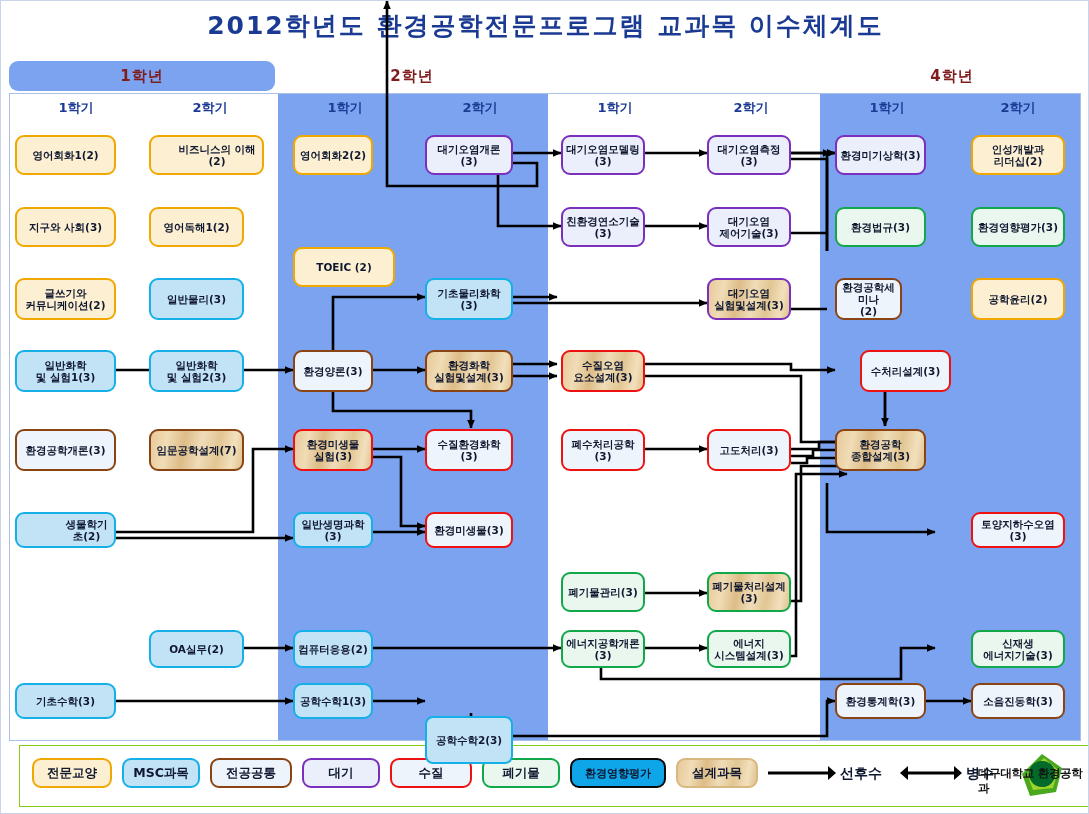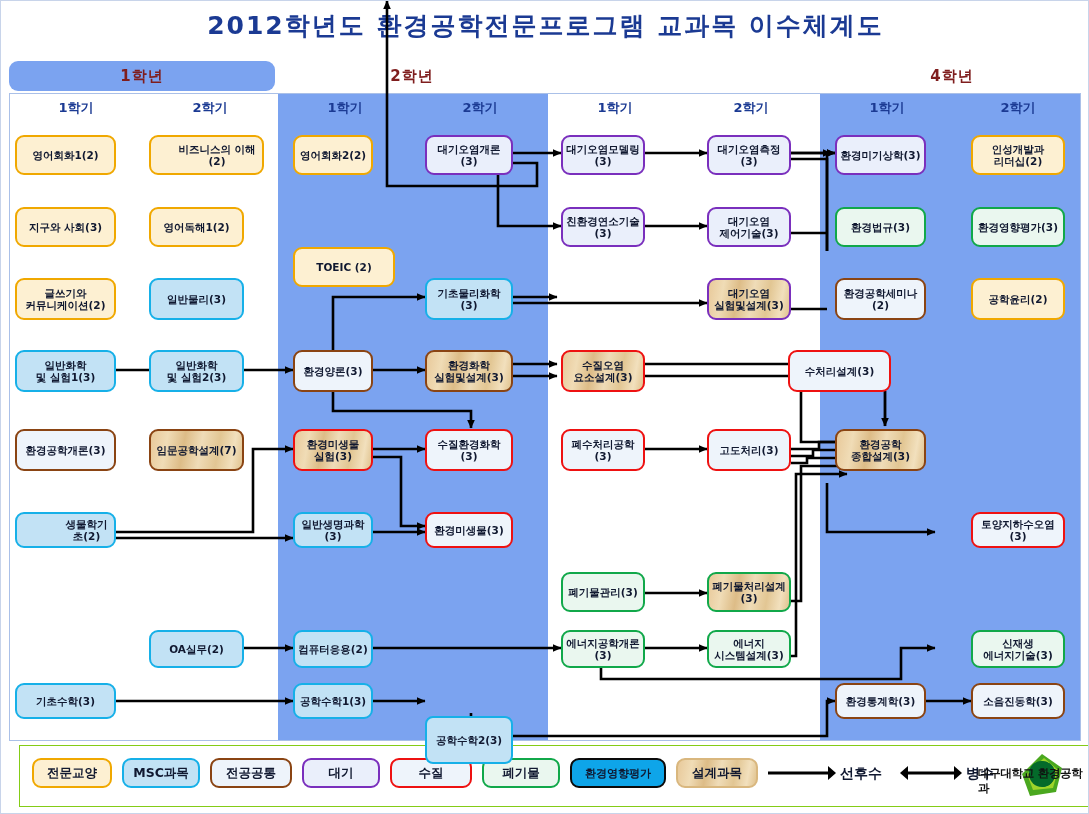--- a/index.html
+++ b/index.html
@@ -215,22 +215,22 @@
       <div class="node c-waste" style="left: 560px; top: 571px; width: 84px; height: 40px;">폐기물관리(3)</div>
       <div class="node c-waste" style="left: 560px; top: 629px; width: 84px; height: 38px;">에너지공학개론<br>(3)</div>
       <div class="node c-air" style="left: 706px; top: 134px; width: 84px; height: 40px;">대기오염측정(3)</div>
       <div class="node c-air" style="left: 706px; top: 206px; width: 84px; height: 40px;">대기오염<br>제어기술(3)</div>
       <div class="node c-air design" style="left: 706px; top: 277px; width: 84px; height: 42px;">대기오염<br>실험및설계(3)</div>
       <div class="node c-water" style="left: 706px; top: 428px; width: 84px; height: 42px; text-align: center;">고도처리(3)</div>
       <div class="node c-waste design" style="left: 706px; top: 571px; width: 84px; height: 40px;">폐기물처리설계<br>(3)</div>
       <div class="node c-waste" style="left: 706px; top: 629px; width: 84px; height: 38px;">에너지<br>시스템설계(3)</div>
       <div class="node c-air" style="left: 834px; top: 134px; width: 91px; height: 40px;">환경미기상학(3)</div>
       <div class="node c-waste" style="left: 834px; top: 206px; width: 91px; height: 40px;">환경법규(3)</div>
-      <div class="node c-common" style="left: 834px; top: 277px; width: 91px; height: 42px;">환경공학세미나<br>(2)</div>
-      <div class="node c-water" style="left: 787px; top: 349px; width: 103px; height: 42px;">수처리설계(3)</div>
+      <div class="node c-common" style="left: 834px; top: 277px; width: 67px; height: 42px;">환경공학세미나<br>(2)</div>
+      <div class="node c-water" style="left: 859px; top: 349px; width: 91px; height: 42px;">수처리설계(3)</div>
       <div class="node c-common design" style="left: 834px; top: 428px; width: 91px; height: 42px;">환경공학<br>종합설계(3)</div>
       <div class="node c-common" style="left: 834px; top: 682px; width: 91px; height: 36px;">환경통계학(3)</div>
       <div class="node c-liberal" style="left: 970px; top: 134px; width: 94px; height: 40px;">인성개발과<br>리더십(2)</div>
       <div class="node c-waste" style="left: 970px; top: 206px; width: 94px; height: 40px;">환경영향평가(3)</div>
       <div class="node c-liberal" style="left: 970px; top: 277px; width: 94px; height: 42px;">공학윤리(2)</div>
       <div class="node c-water" style="left: 970px; top: 511px; width: 94px; height: 36px;">토양지하수오염<br>(3)</div>
       <div class="node c-waste" style="left: 970px; top: 629px; width: 94px; height: 38px;">신재생<br>에너지기술(3)</div>
       <div class="node c-common" style="left: 970px; top: 682px; width: 94px; height: 36px;">소음진동학(3)</div>
     </div>
 

